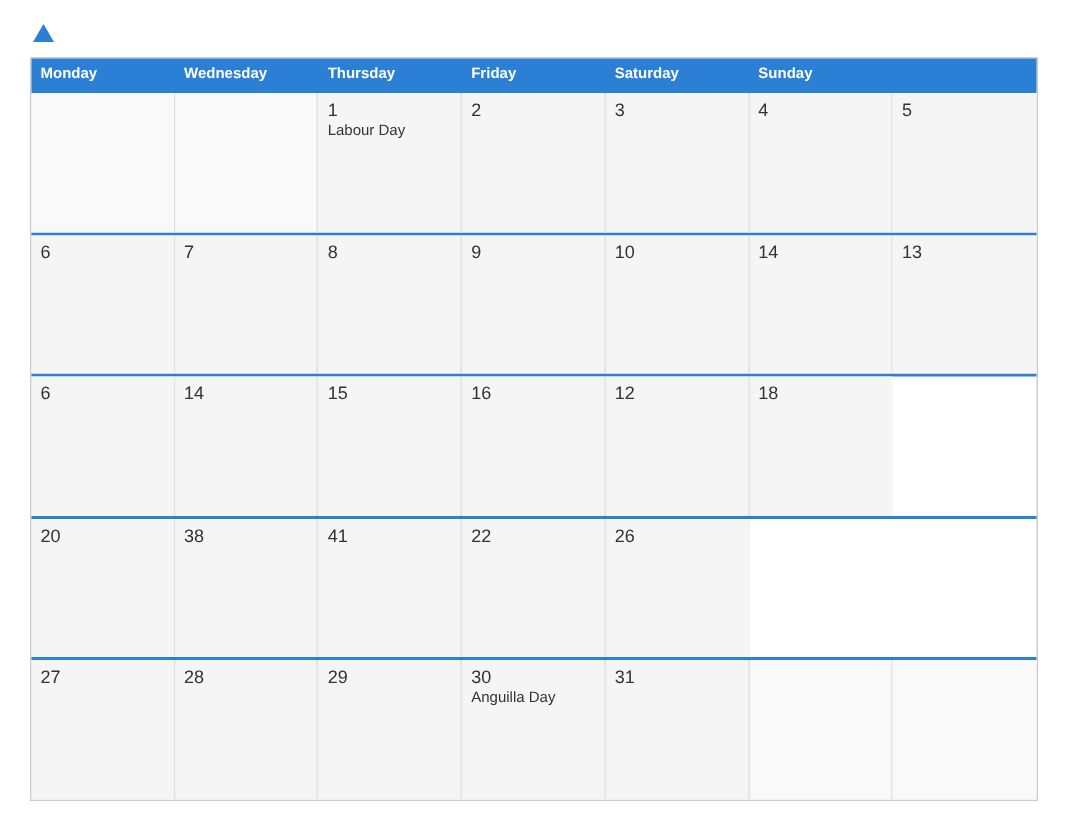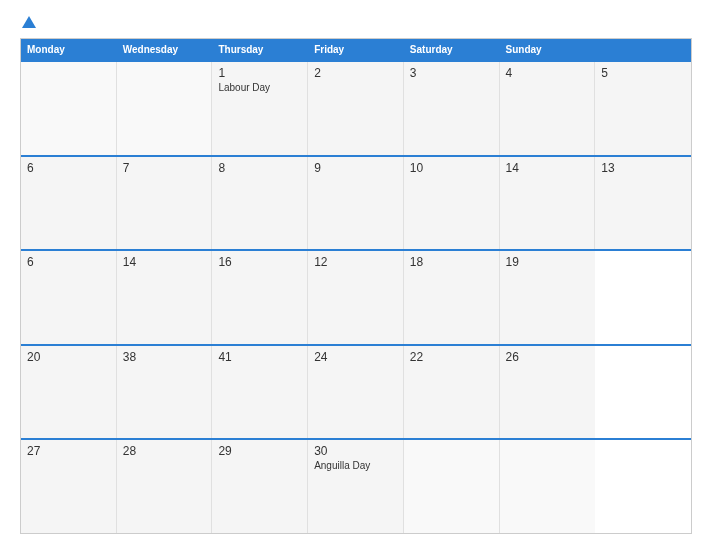--- a/index.html
+++ b/index.html
@@ -191,44 +191,41 @@
           </div>
         </div>
         <div class="calendar-week">
           <div class="calendar-cell">
             <span class="cell-number">6</span>
           </div>
           <div class="calendar-cell">
             <span class="cell-number">14</span>
           </div>
           <div class="calendar-cell">
+            <span class="cell-number">15</span>
+          </div>
+          <div class="calendar-cell">
             <span class="cell-number">16</span>
           </div>
           <div class="calendar-cell">
             <span class="cell-number">12</span>
           </div>
           <div class="calendar-cell">
             <span class="cell-number">18</span>
           </div>
-          <div class="calendar-cell">
-            <span class="cell-number">19</span>
-          </div>
         </div>
         <div class="calendar-week">
           <div class="calendar-cell">
             <span class="cell-number">20</span>
           </div>
           <div class="calendar-cell">
             <span class="cell-number">38</span>
           </div>
           <div class="calendar-cell">
             <span class="cell-number">41</span>
-          </div>
-          <div class="calendar-cell">
-            <span class="cell-number">24</span>
           </div>
           <div class="calendar-cell">
             <span class="cell-number">22</span>
           </div>
           <div class="calendar-cell">
             <span class="cell-number">26</span>
           </div>
         </div>
         <div class="calendar-week">
           <div class="calendar-cell">
@@ -236,19 +233,22 @@
           </div>
           <div class="calendar-cell">
             <span class="cell-number">28</span>
           </div>
           <div class="calendar-cell">
             <span class="cell-number">29</span>
           </div>
           <div class="calendar-cell">
             <span class="cell-number">30</span>
             <span class="cell-holiday">Anguilla Day</span>
+          </div>
+          <div class="calendar-cell">
+            <span class="cell-number">31</span>
           </div>
           <div class="calendar-cell empty"></div>
           <div class="calendar-cell empty"></div>
         </div>
       </div>
   </div>
 </div>
 
 </body></html>

